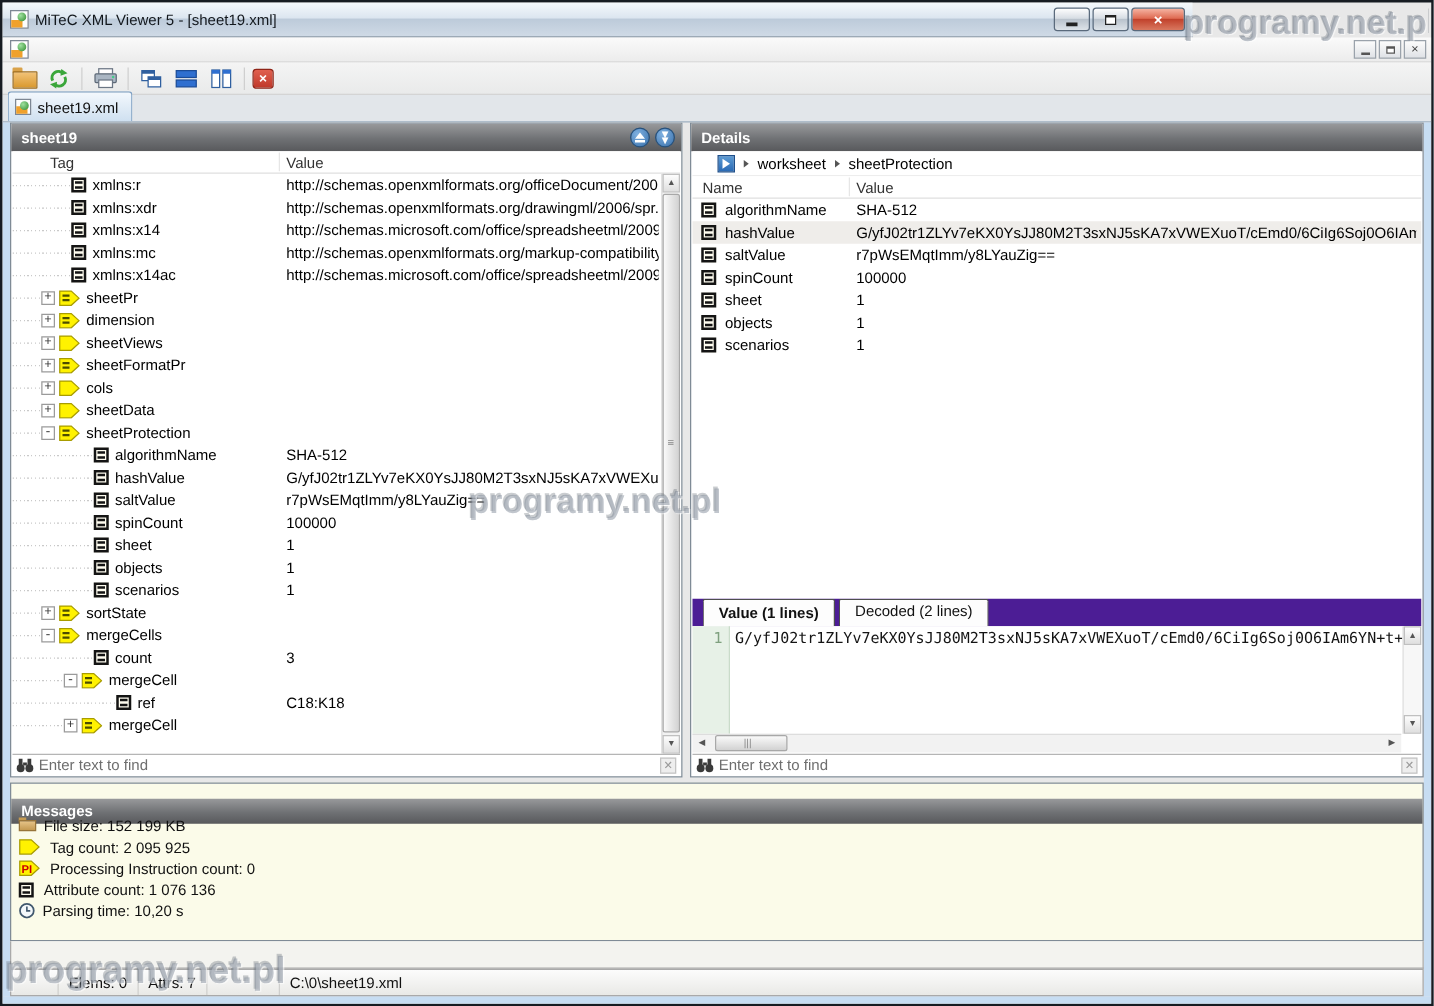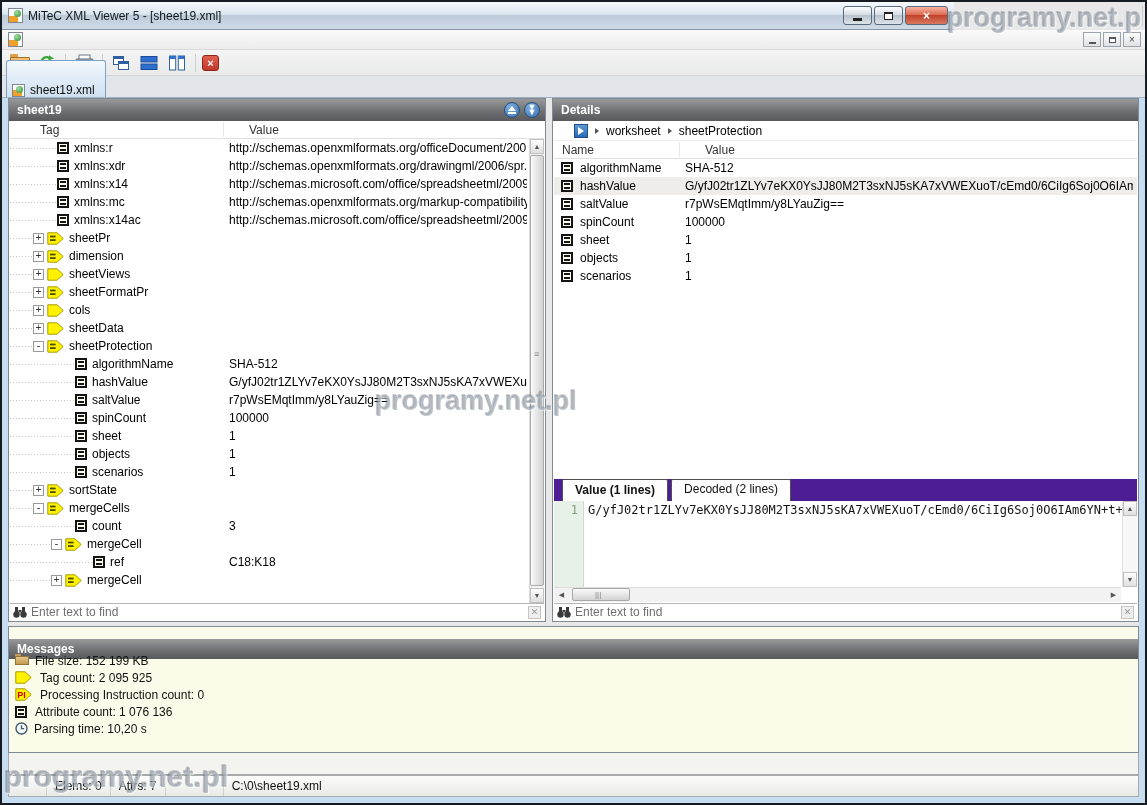--- a/index.html
+++ b/index.html
@@ -49,21 +49,21 @@
 
   
   .xmlicon { position:relative; width:15px; height:15px; background:#fdfdfd; border:1px solid #7d8794; flex:none; }
   .xmlicon::before { content:""; position:absolute; left:0; bottom:0; width:9px; height:6px; background:#f0a12c; }
   .xmlicon::after { content:""; position:absolute; right:1px; top:1px; width:7px; height:7px;
      border-radius:50%; background:radial-gradient(circle at 35% 35%, #9fe09f, #2e8b2e); }
 
   
   .tabstrip { position:absolute; left:0; top:74px; width:1143px; height:22px;
     background:#e2e6ea; border-bottom:1px solid #9fb0c0; display:flex; align-items:flex-end; padding-left:4px; }
-  .doctab { display:flex; align-items:flex-end; gap:5px; height:37px; padding:0 10px 0 5px;
+  .doctab { display:flex; align-items:center; gap:5px; height:24px; padding:0 10px 0 5px;
     background:linear-gradient(#f3f8fd,#cfe0f0); border:1px solid #7da0c4; border-bottom:none;
     border-radius:3px 3px 0 0; font-size:12px; color:#111; }
 
   
   .frame-left, .frame-right { position:absolute; top:96px; width:6px; height:699px; background:#c7ddf2; }
   .frame-left { left:0; } .frame-right { left:1137px; }
   .frame-bottom { position:absolute; left:0; top:795px; width:1143px; height:6px; background:#c7ddf2; }
 
   
   .panel { position:absolute; top:96px; height:524px; background:#fff; border:1px solid #7f8b96; }
@@ -79,21 +79,21 @@
   .hb-tri { width:0; height:0; border-left:4px solid transparent; border-right:4px solid transparent;
     border-bottom:5px solid #fff; }
   .hb-bar { width:8px; height:2px; background:#fff; margin-top:1px; }
   .hb-chev { color:#fff; font-size:9px; line-height:5px; font-weight:bold; letter-spacing:0; }
 
   .colhdr { position:absolute; left:1px; right:1px; height:18px; background:#fff;
     border-bottom:1px solid #e0e0e0; font-size:12px; color:#333; }
   .left-panel .colhdr { top:22px; }
   .right-panel .colhdr { top:42px; }
   .colhdr .c1 { position:absolute; top:2px; }
-  .colhdr .c2 { position:absolute; top:2px;margin-left:20px; }
+  .colhdr .c2 { position:absolute; top:2px; }
   .left-panel .c1 { left:30px; } .left-panel .c2 { left:219px; }
   .right-panel .c1 { left:8px; } .right-panel .c2 { left:131px; }
   .colhdr .cdiv { position:absolute; top:1px; bottom:1px; width:1px; background:#e6e6e6; }
   .left-panel .cdiv { left:213px; } .right-panel .cdiv { left:125px; }
 
   
   .rows { position:absolute; left:1px; right:16px; top:40px; bottom:18px; overflow:hidden; }
   .trow { position:relative; height:18px; display:flex; align-items:center; font-size:12px; color:#000; }
   .tindent { height:1px; flex:none; align-self:center;
     background:repeating-linear-gradient(90deg,#c9c9c9 0 1px,transparent 1px 3px); }

